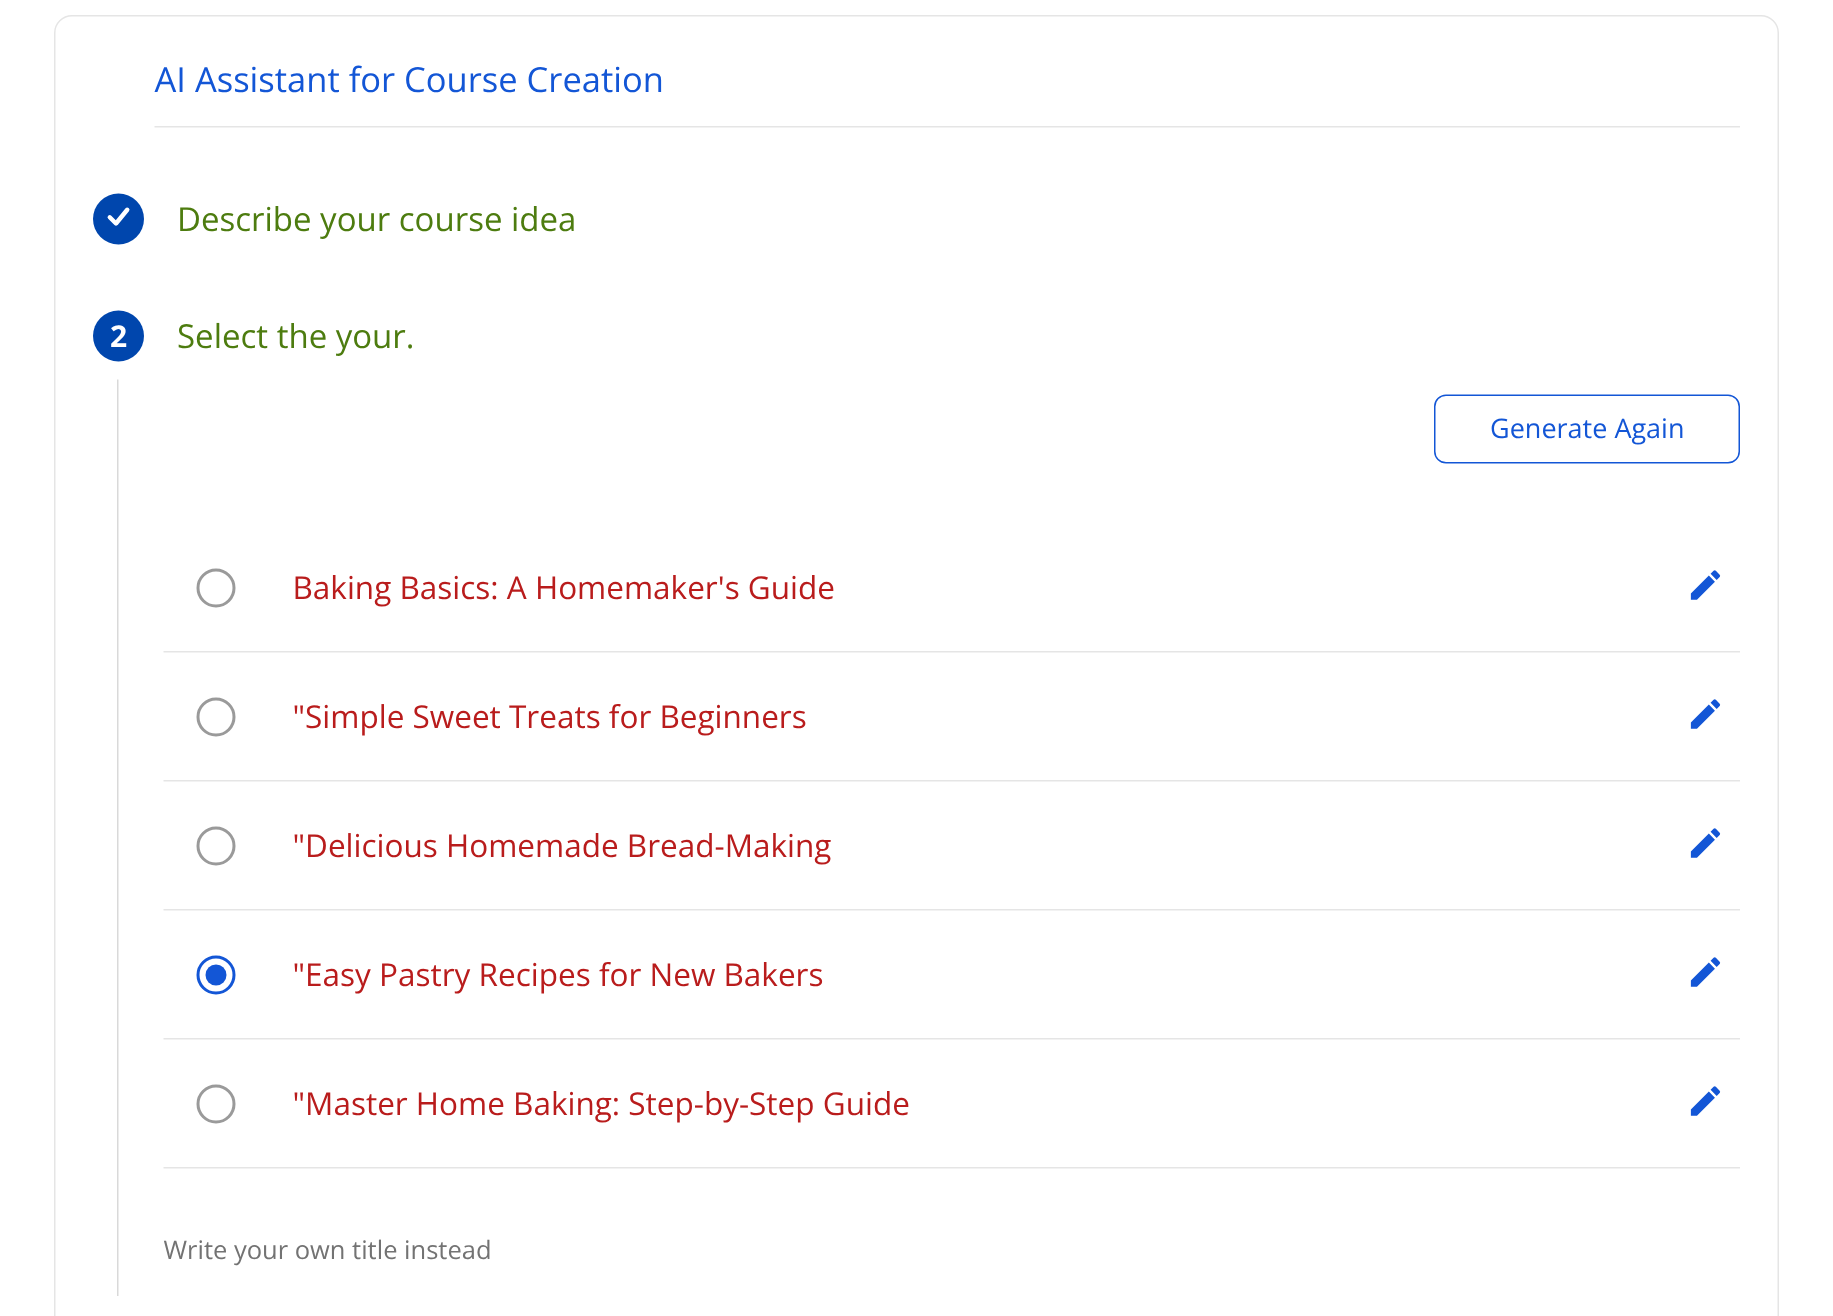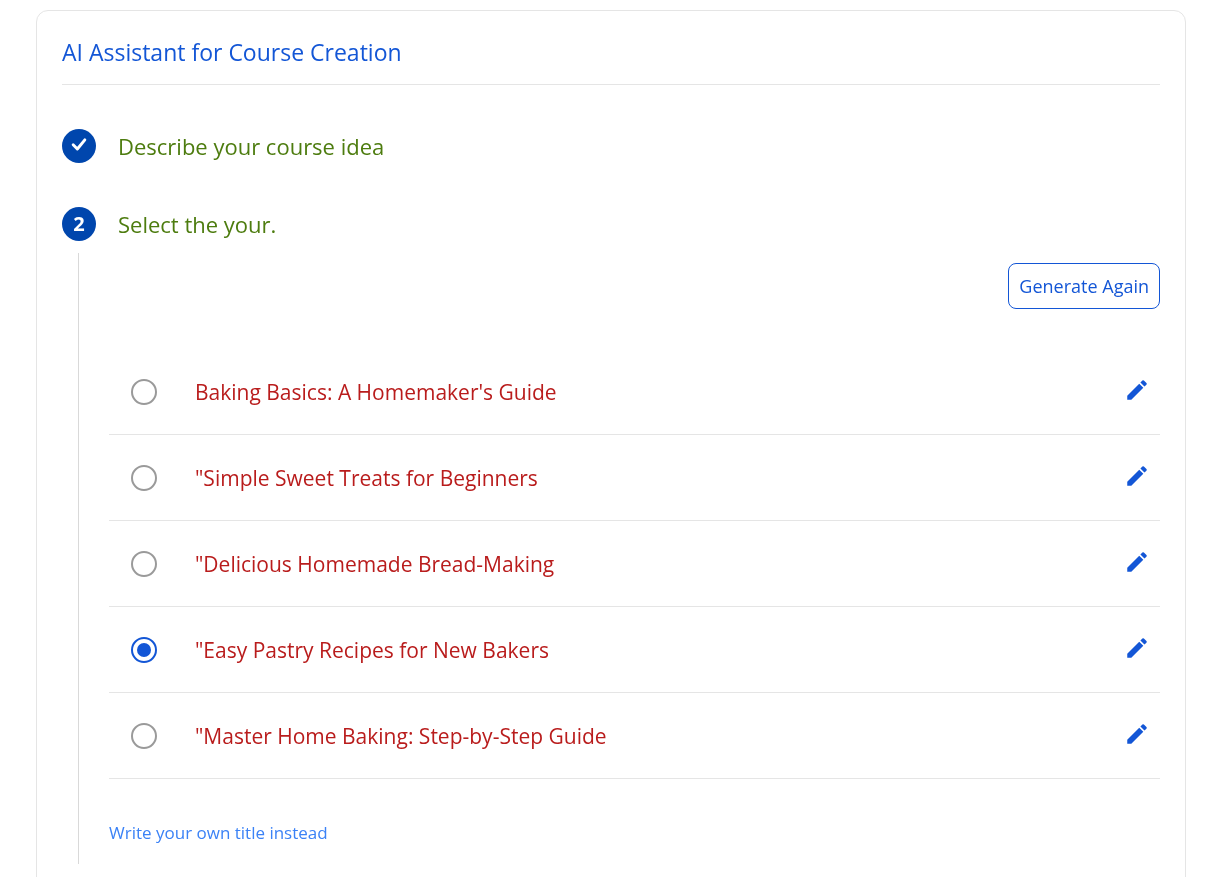--- a/index.html
+++ b/index.html
@@ -19,20 +19,21 @@
       border-radius: 12px;
       padding: 25px 25px 40px 25px;
       background: #fff;
     }
     .panel-header {
       color: #1356d6;
       font-size: 23px;
       font-weight: 400;
       padding-bottom: 16px;
       border-bottom: 1px solid #e5e5e5;
+      margin-left: 41px;
     }
     .step {
       display: flex;
       align-items: center;
       margin-top: 44px;
     }
     .step-indicator {
       width: 34px;
       height: 34px;
       border-radius: 50%;
@@ -69,21 +70,21 @@
     .button-row {
       display: flex;
       justify-content: flex-end;
       margin-bottom: 40px;
     }
     .btn-outline {
       border: 1px solid #1356d6;
       color: #1356d6;
       background: #fff;
       border-radius: 8px;
-      padding: 10px 10px;
+      padding: 10px 36px;
       font-size: 18px;
       font-weight: 400;
       cursor: pointer;
       font-family: inherit;
     }
     .option-list {
       list-style: none;
     }
     .option-item {
       display: flex;
@@ -132,21 +133,21 @@
       align-items: center;
       justify-content: center;
     }
     .edit-btn svg {
       width: 26px;
       height: 26px;
     }
     .write-own {
       display: inline-block;
       margin-top: 42px;
-      color: #3b82f6;
+      color: #737373;
       font-size: 17px;
       text-decoration: none;
       cursor: pointer;
     }
   </style>
 </head>
 <body>
 
 <div class="panel">
   <div class="panel-header">AI Assistant for Course Creation</div>

